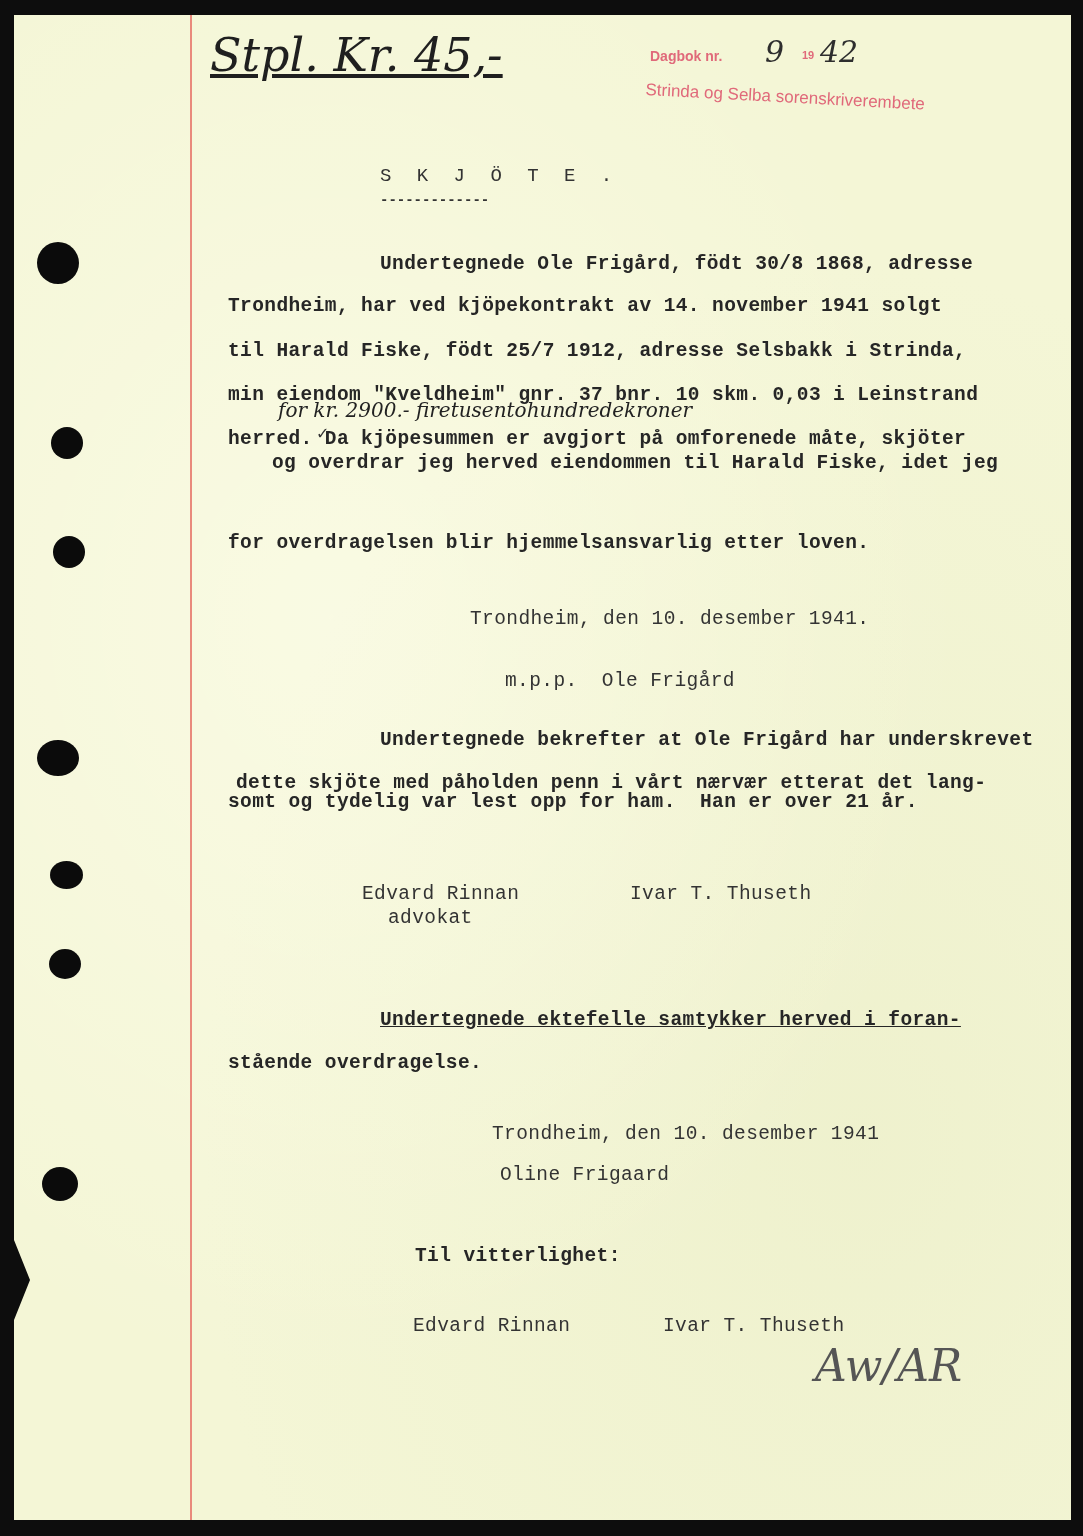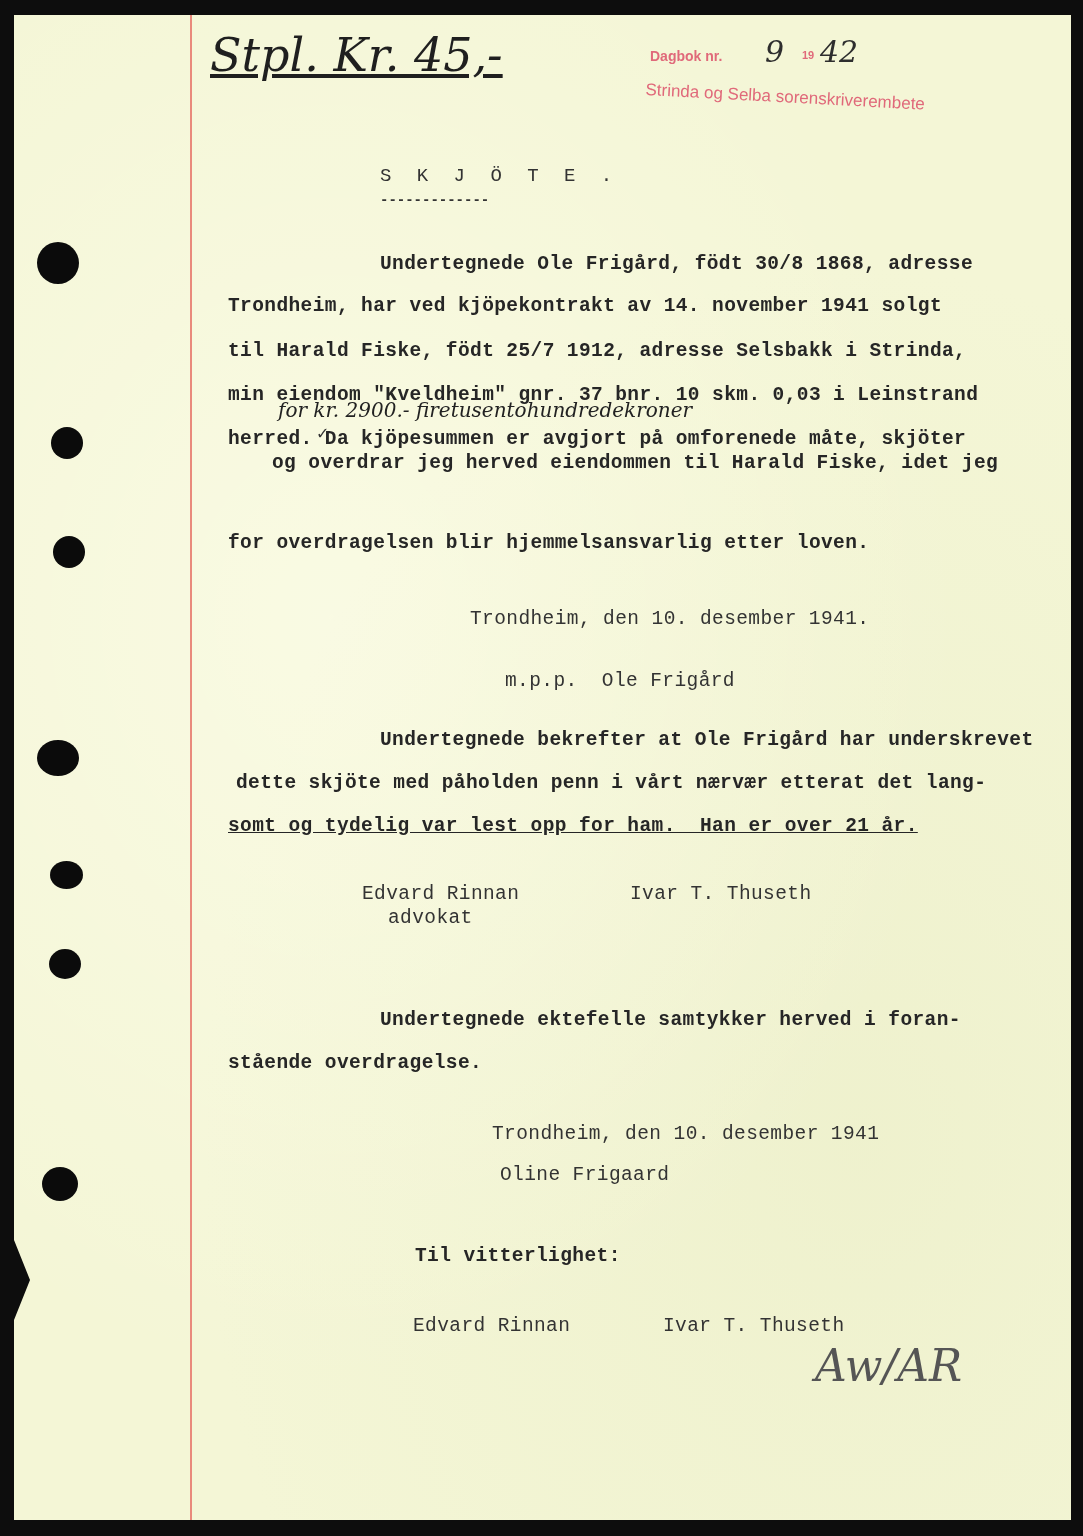--- a/index.html
+++ b/index.html
@@ -112,27 +112,27 @@
 <div class="caret" style="left:316px;top:424px;">✓</div>
 <div class="type" style="left:228px;top:428px;">herred. Da kjöpesummen er avgjort på omforenede måte, skjöter</div>
 <div class="type" style="left:228px;top:452px;margin-left:44px;">og overdrar jeg herved eiendommen til Harald Fiske, idet jeg</div>
 <div class="type" style="left:228px;top:532px;">for overdragelsen blir hjemmelsansvarlig etter loven.</div>
 
 <div class="type light" style="left:470px;top:580px;">Trondheim, den 10. desember 1941.</div>
 <div class="type light" style="left:505px;top:642px;">m.p.p.  Ole Frigård</div>
 
 <div class="type" style="left:380px;top:729px;">Undertegnede bekrefter at Ole Frigård har underskrevet</div>
 <div class="type" style="left:228px;top:772px;margin-left:8px;">dette skjöte med påholden penn i vårt nærvær etterat det lang-</div>
-<div class="type" style="left:228px;top:815px;text-decoration:underline;">somt og tydelig var lest opp for ham.  Han er over 21 år.</div>
+<div class="type" style="left:228px;top:791px;">somt og tydelig var lest opp for ham.  Han er over 21 år.</div>
 
 <div class="type light" style="left:362px;top:855px;">Edvard Rinnan</div>
 <div class="type light" style="left:388px;top:879px;">advokat</div>
 <div class="type light" style="left:630px;top:855px;">Ivar T. Thuseth</div>
 
-<div class="type" style="left:380px;top:1009px;">Undertegnede ektefelle samtykker herved i foran-</div>
+<div class="type" style="left:380px;top:1009px;text-decoration:underline;">Undertegnede ektefelle samtykker herved i foran-</div>
 <div class="type" style="left:228px;top:1052px;">stående overdragelse.</div>
 
 <div class="type light" style="left:492px;top:1095px;">Trondheim, den 10. desember 1941</div>
 <div class="type light" style="left:500px;top:1136px;">Oline Frigaard</div>
 
 <div class="type" style="left:415px;top:1245px;">Til vitterlighet:</div>
 <div class="type light" style="left:413px;top:1287px;">Edvard Rinnan</div>
 <div class="type light" style="left:663px;top:1287px;">Ivar T. Thuseth</div>
 
 <div class="hand" style="left:815px;top:1340px;font-size:44px;color:#555;">Aw/AR</div>

